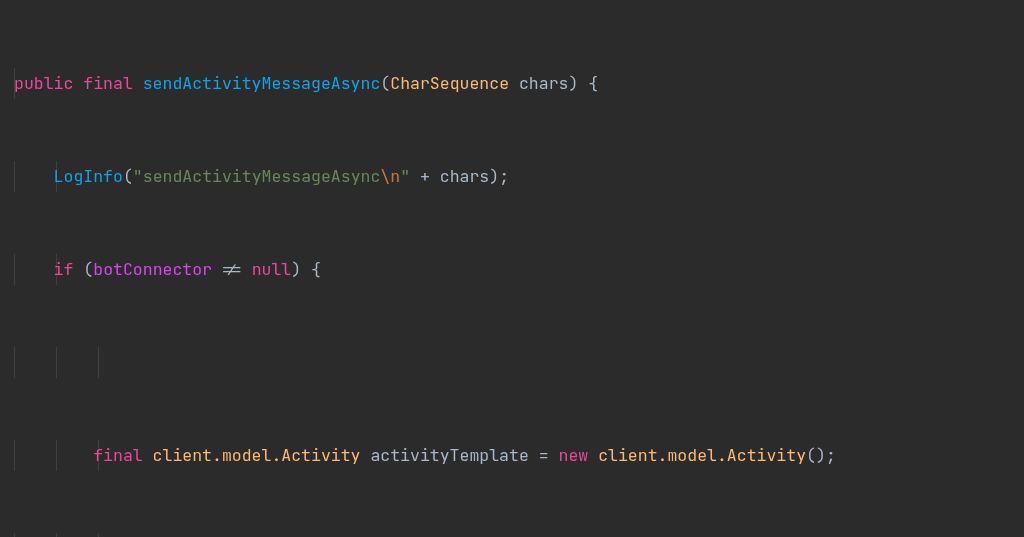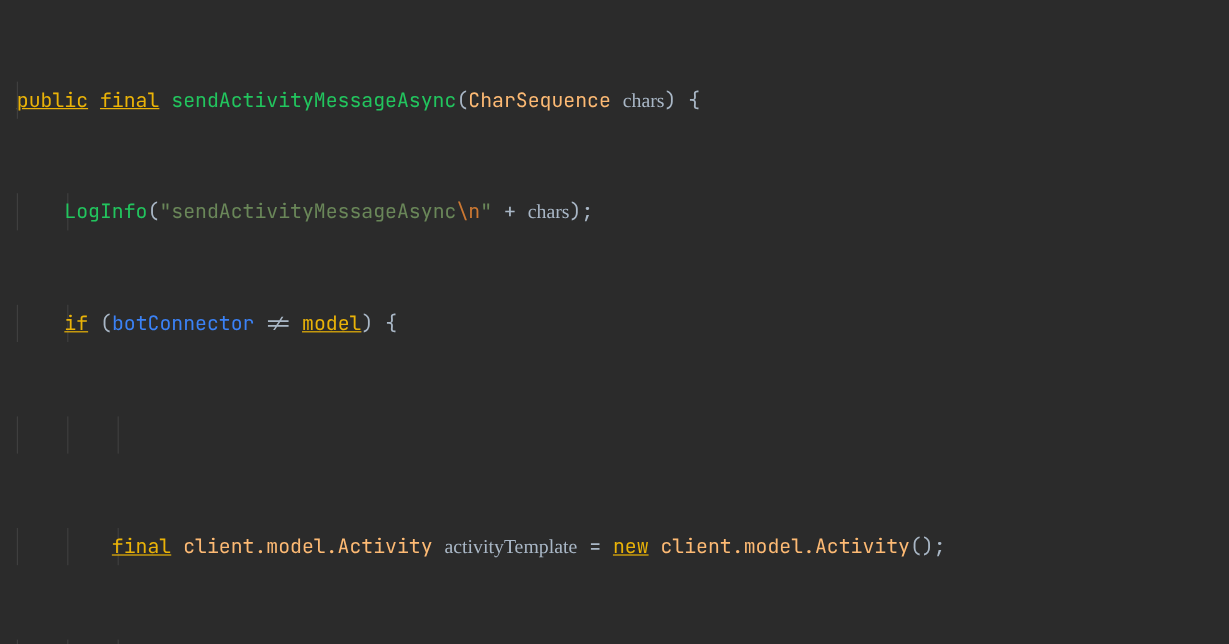--- a/index.html
+++ b/index.html
@@ -24,40 +24,40 @@
     border-left: 1px solid #3f3f3f;
   }
   .g0 { left: 0px; }
   .g1 { left: 42px; }
   .g2 { left: 84px; }
   .txt {
     position: absolute;
     left: 0;
     top: 0;
   }
-  .kw   { color: #eab308; text-decoration: underline; }
+  .kw   { color: #ec4899; }
   .type { color: #fdba74; }
-  .fn   { color: #22c55e; }
-  .ident{ color: #a9b7c6; font-family: Liberation Serif, serif; }
+  .fn   { color: #0ea5e9; }
+  .ident{ color: #a9b7c6; }
   .str  { color: #6a8759; }
   .esc  { color: #cc7832; }
-  .field{ color: #3b82f6; }
+  .field{ color: #d946ef; }
   .paren{ color: #a9b7c6; }
   .op   { color: #a9b7c6; }
 </style>
 </head>
 <body>
 
 <div class="editor">
 
 <div class="line"><span class="guide g0"></span><span class="txt"><span class="kw">public</span><span> </span><span class="kw">final</span><span> </span><span class="fn">sendActivityMessageAsync</span><span class="paren">(</span><span class="type">CharSequence</span><span> </span><span class="ident">chars</span><span class="paren">)</span><span> </span><span class="paren">{</span></span></div>
 
 <div class="line"><span class="guide g0"></span><span class="guide g1"></span><span class="txt"><span>    </span><span class="fn">LogInfo</span><span class="paren">(</span><span class="str">"sendActivityMessageAsync</span><span class="esc">\n</span><span class="str">"</span><span> </span><span class="op">+</span><span> </span><span class="ident">chars</span><span class="paren">)</span><span class="op">;</span></span></div>
 
-<div class="line"><span class="guide g0"></span><span class="guide g1"></span><span class="txt"><span>    </span><span class="kw">if</span><span> </span><span class="paren">(</span><span class="field">botConnector</span><span> </span><span class="op">!=</span><span> </span><span class="kw">model</span><span class="paren">)</span><span> </span><span class="paren">{</span></span></div>
+<div class="line"><span class="guide g0"></span><span class="guide g1"></span><span class="txt"><span>    </span><span class="kw">if</span><span> </span><span class="paren">(</span><span class="field">botConnector</span><span> </span><span class="op">!=</span><span> </span><span class="kw">null</span><span class="paren">)</span><span> </span><span class="paren">{</span></span></div>
 
 <div class="line"><span class="guide g0"></span><span class="guide g1"></span><span class="guide g2"></span></div>
 
 <div class="line"><span class="guide g0"></span><span class="guide g1"></span><span class="guide g2"></span><span class="txt"><span>        </span><span class="kw">final</span><span> </span><span class="type">client.model.Activity</span><span> </span><span class="ident">activityTemplate</span><span> </span><span class="op">=</span><span> </span><span class="kw">new</span><span> </span><span class="type">client.model.Activity</span><span class="paren">()</span><span class="op">;</span></span></div>
 
 <div class="line"><span class="guide g0"></span><span class="guide g1"></span><span class="guide g2"></span><span class="txt"></span></div>
 
 
 
 

